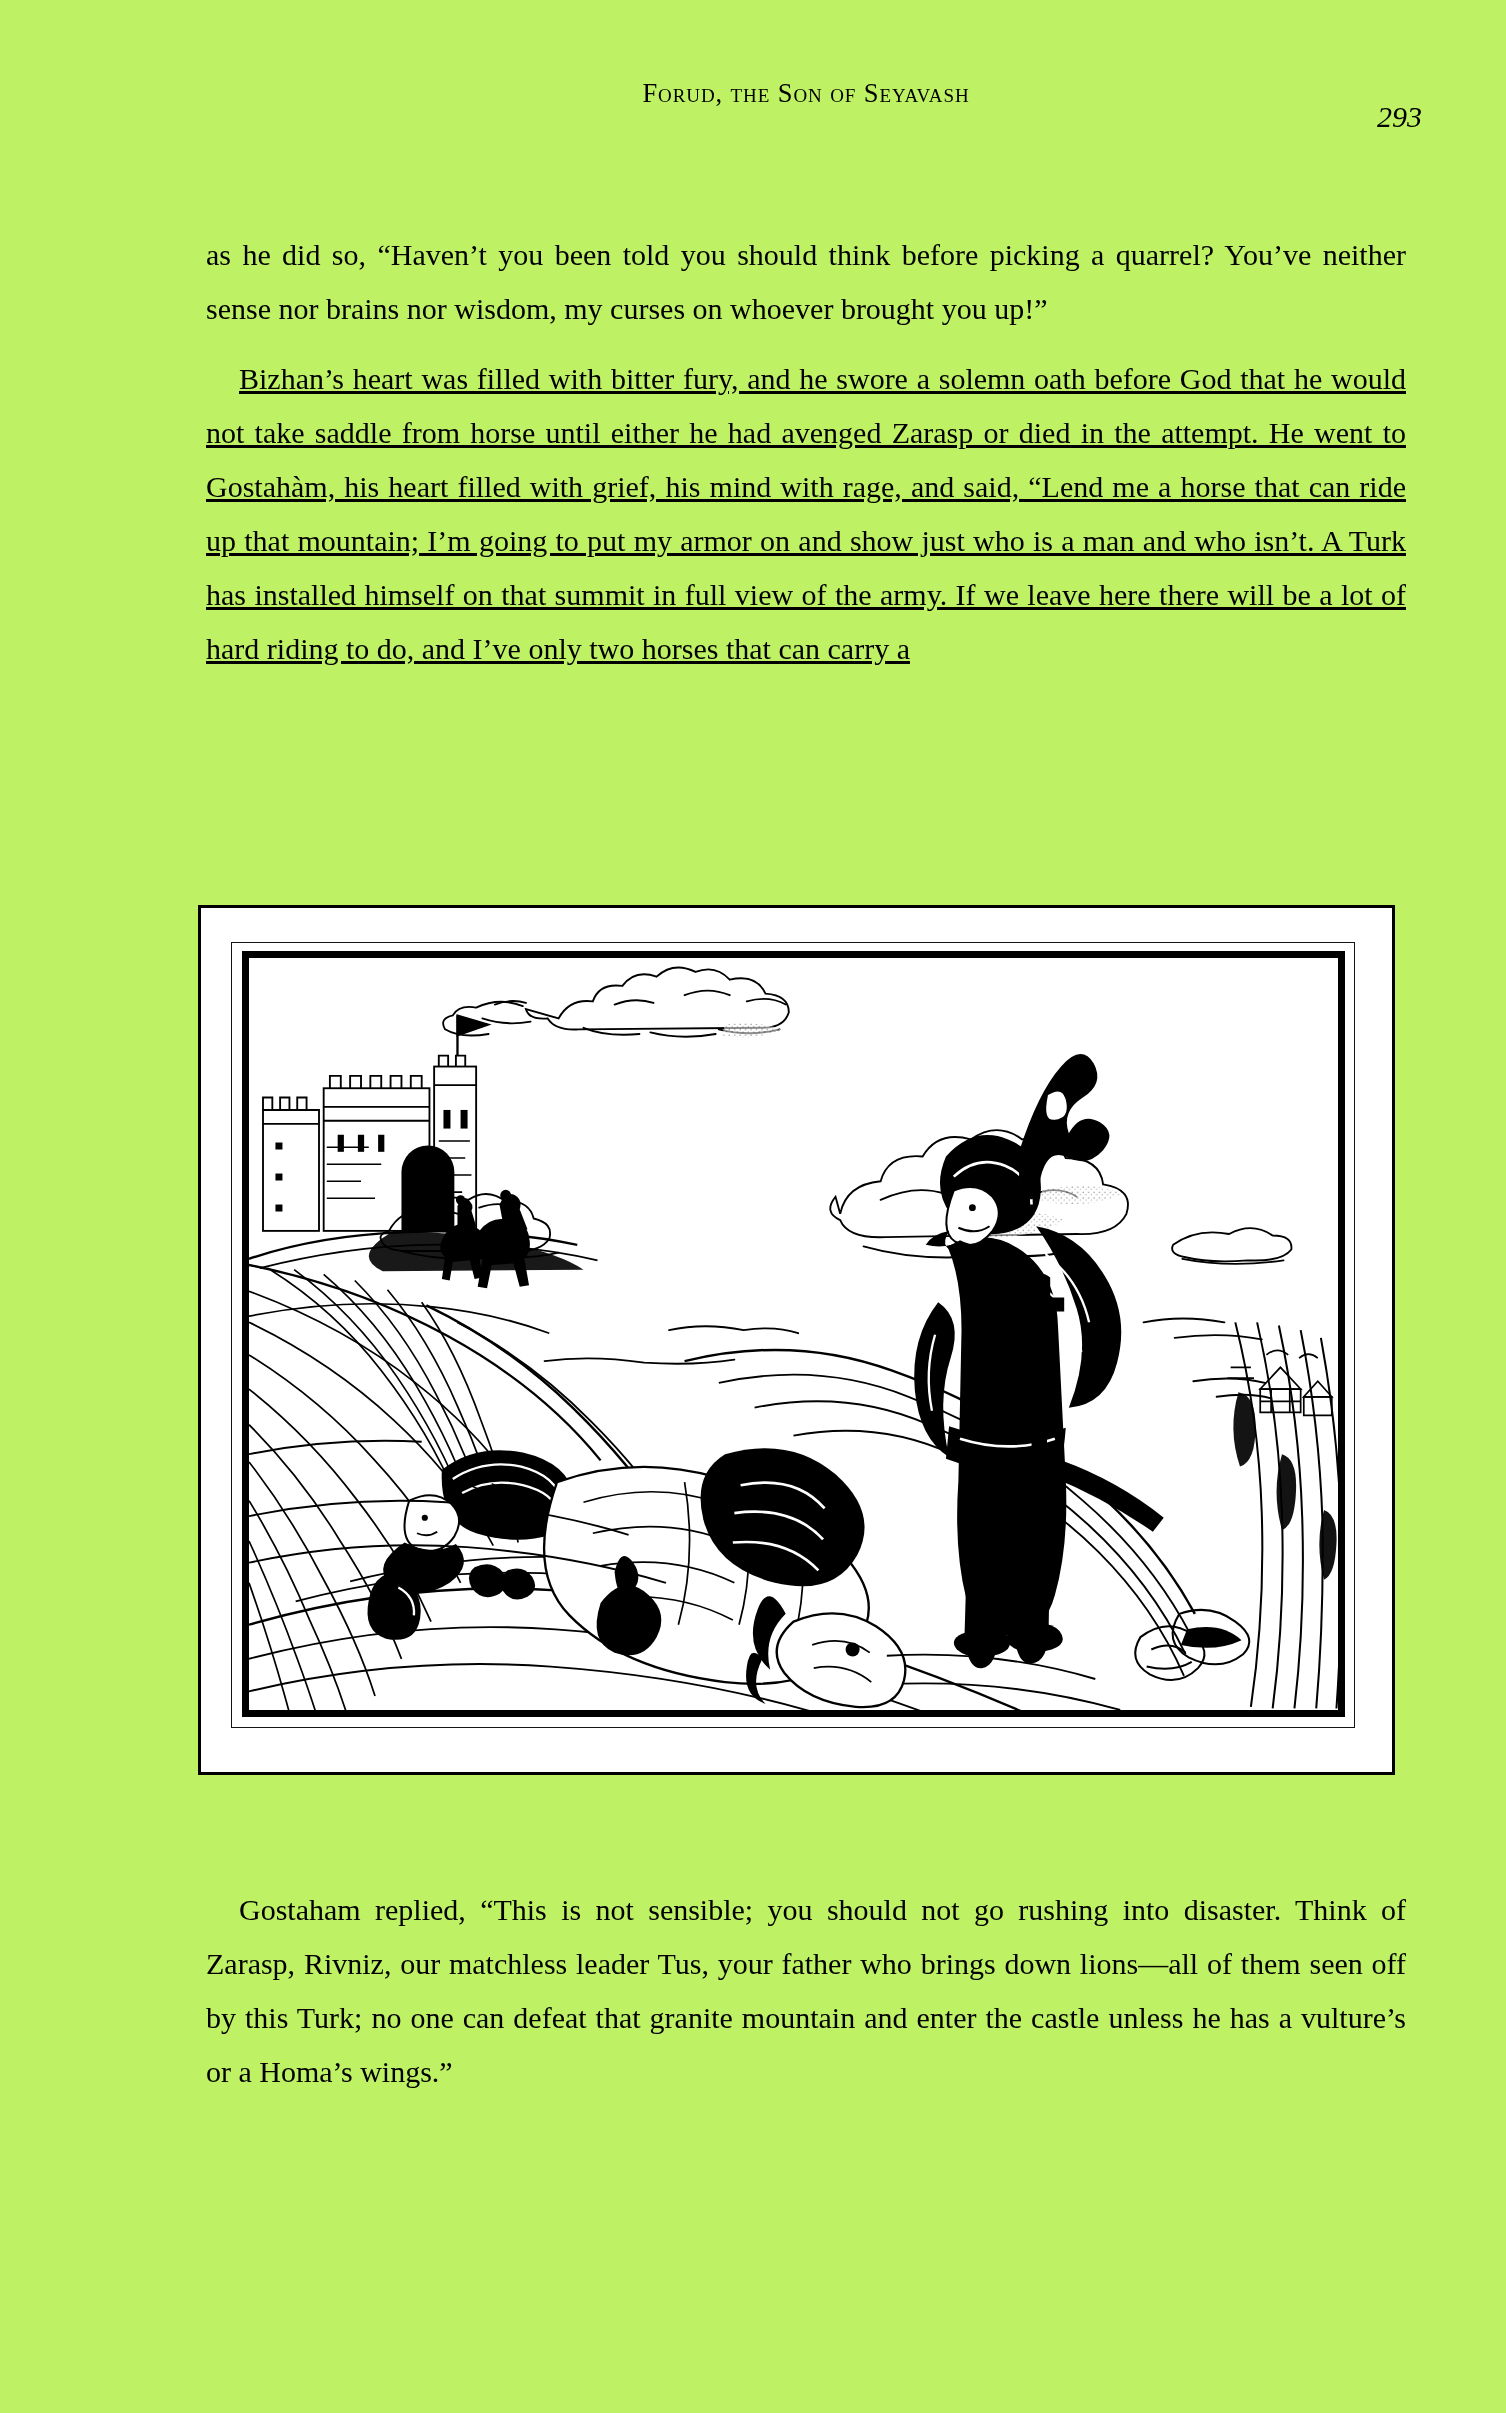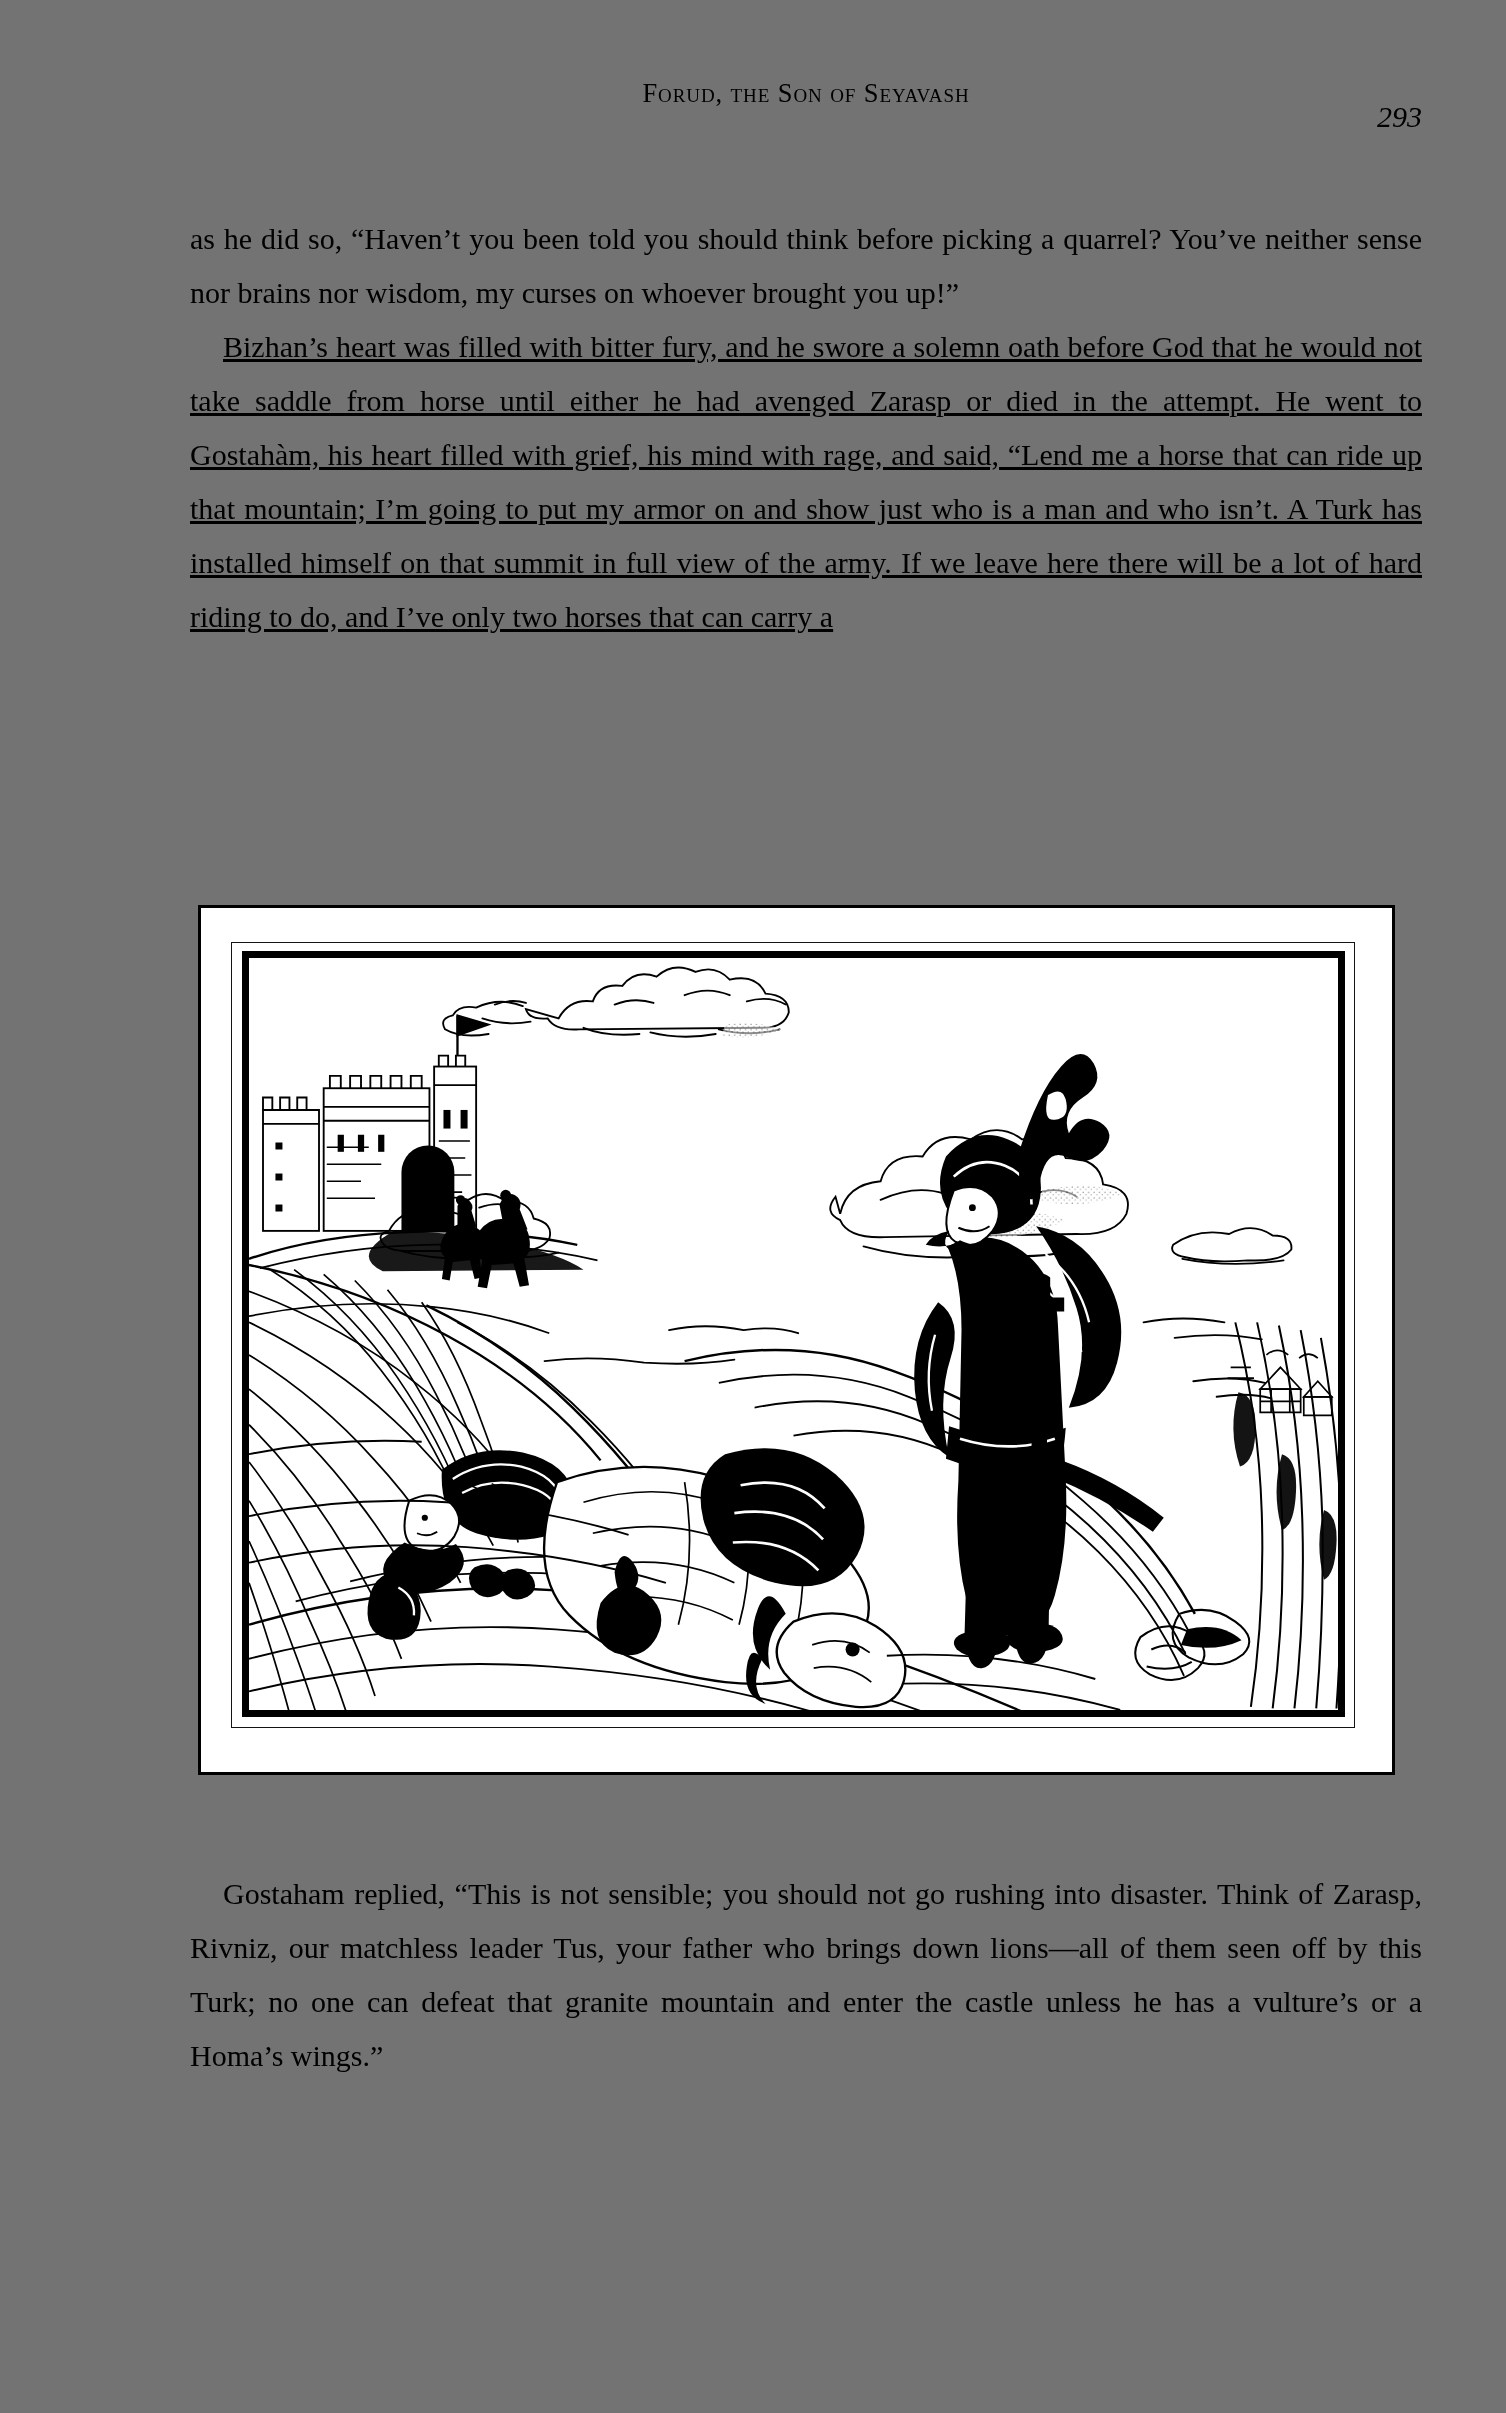--- a/index.html
+++ b/index.html
@@ -10,21 +10,21 @@
   }
   body {
     font-family: "Liberation Serif", "DejaVu Serif", serif;
     color: #000000;
   }
 
   .page {
     position: relative;
     width: 1506px;
     height: 2413px;
-    background: #737373;
+    background: #bef264;
     overflow: hidden;
     box-sizing: border-box;
   }
 
   
   .running-head {
     position: absolute;
     left: 190px;
     top: 75px;
     width: 1232px;
@@ -60,21 +60,21 @@
     font-size: 30px;
     line-height: 54px;
     text-align: justify;
     text-justify: inter-word;
     hyphens: none;
   }
   .textblock.top  { top: 212px; }
   .textblock.bottom { top: 1867px; }
 
   .para {
-    margin: 0;
+    margin: 16px;
     text-indent: 0;
   }
   .para.indent { text-indent: 33px; }
   .para + .para { margin-top: 0; text-decoration: underline; }
 
   
   .plate {
     position: absolute;
     left: 198px;
     top: 905px;

